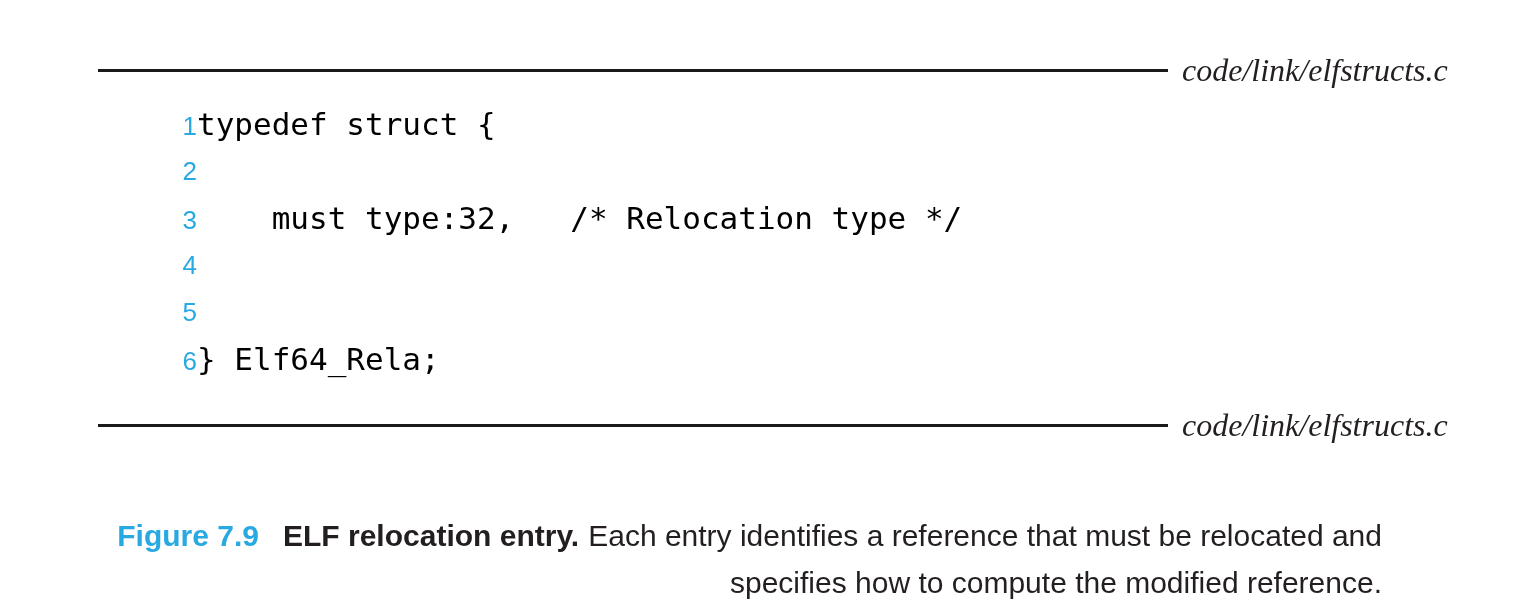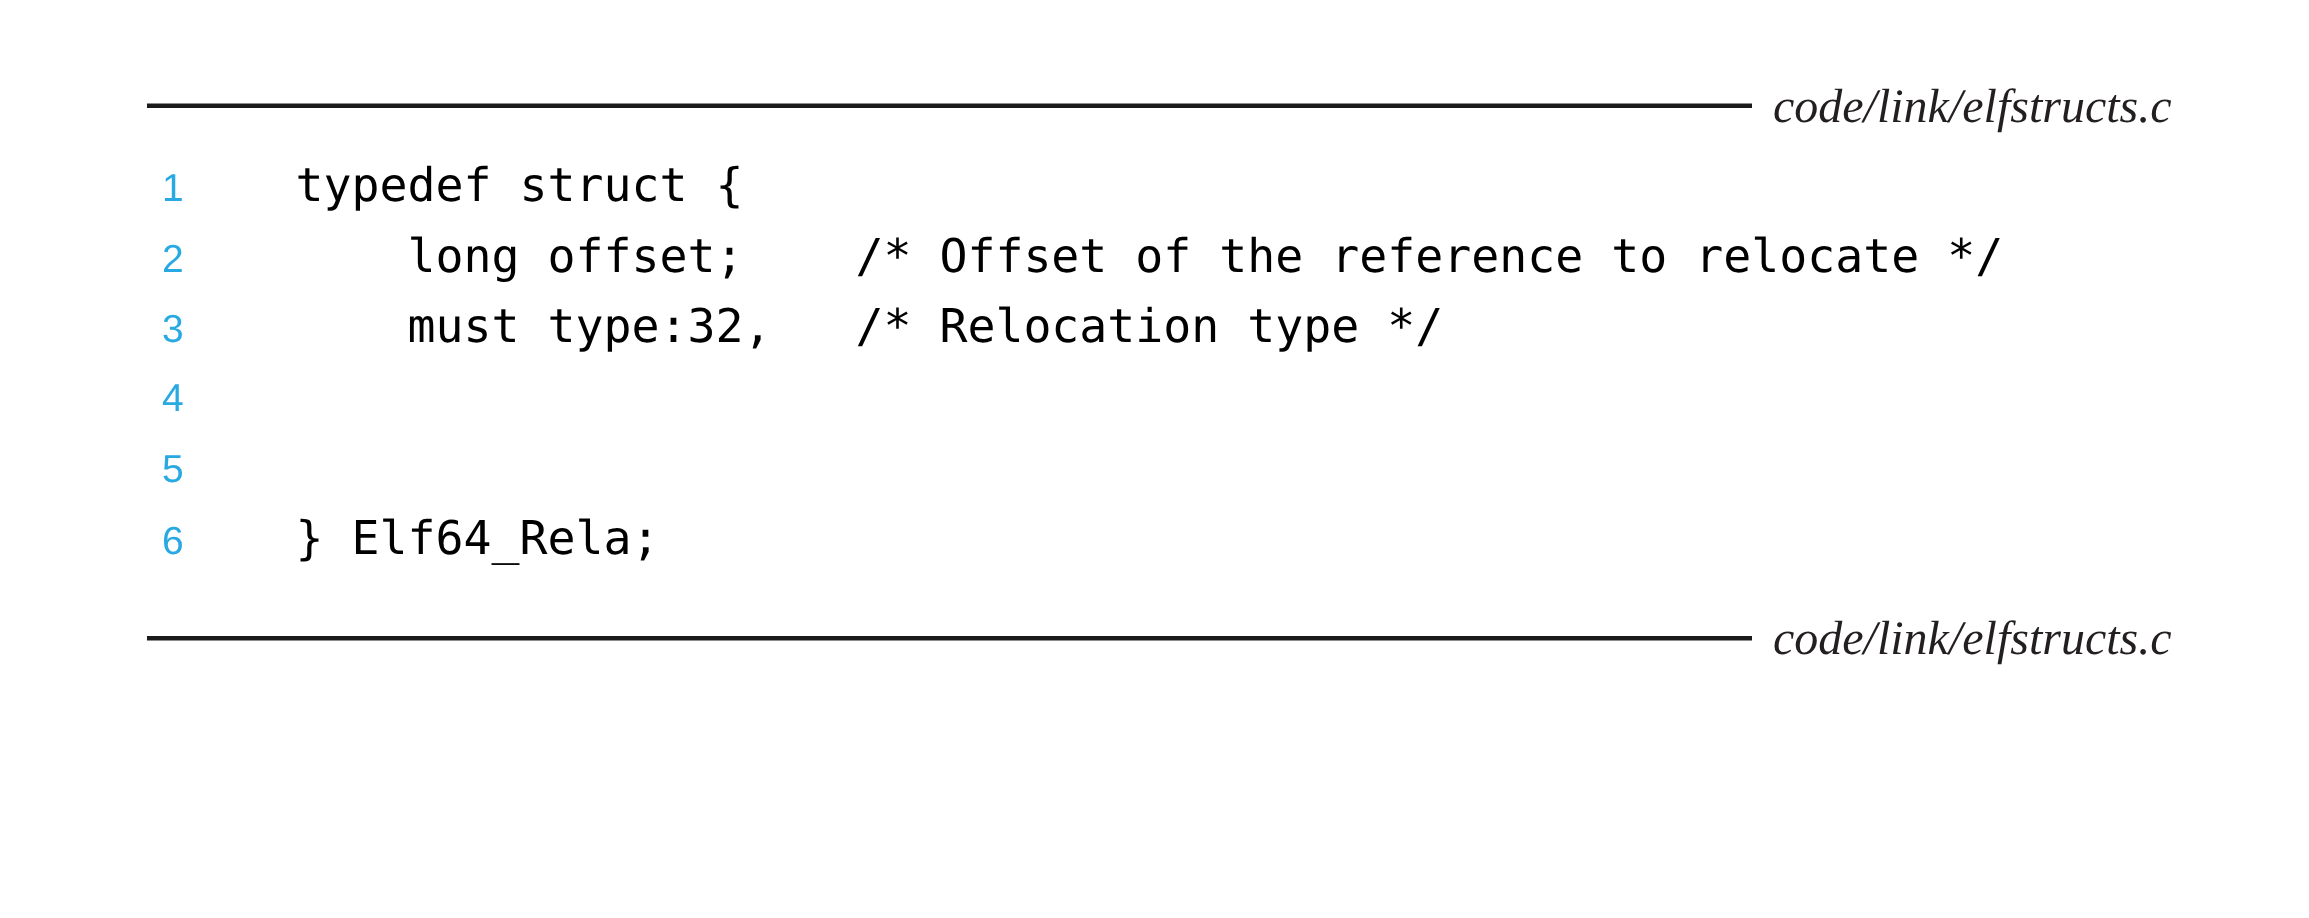--- a/index.html
+++ b/index.html
@@ -8,20 +8,21 @@
     background: #ffffff;
   }
   .page {
     position: relative;
     width: 1539px;
     height: 612px;
     background: #ffffff;
     overflow: hidden;
     font-family: "Liberation Sans", sans-serif;
     color: #231f20;
+    text-align: right;
   }
 
   
   .rule-row {
     position: absolute;
     left: 98px;
     height: 40px;
     display: flex;
     align-items: center;
   }
@@ -100,21 +101,20 @@
     <span class="source-label">code/link/elfstructs.c</span>
   </div>
 
   <div class="code-block">
     <div class="code-line">
       <span class="ln">1</span>
       <span class="code-text">typedef struct {</span>
     </div>
     <div class="code-line">
       <span class="ln">2</span>
-      <span class="code-text">    long offset;    /* Offset of the reference to relocate */</span>
     </div>
     <div class="code-line">
       <span class="ln">3</span>
       <span class="code-text">    must type:32,   /* Relocation type */</span>
     </div>
     <div class="code-line">
       <span class="ln">4</span>
     </div>
     <div class="code-line">
       <span class="ln">5</span>
@@ -123,14 +123,15 @@
       <span class="ln">6</span>
       <span class="code-text">} Elf64_Rela;</span>
     </div>
   </div>
 
   <div class="rule-row bottom">
     <div class="rule-line"></div>
     <span class="source-label">code/link/elfstructs.c</span>
   </div>
 
+  <p class="caption"><span class="figure-label">Figure 7.9</span><span class="figure-title">ELF relocation entry.</span><span class="figure-description">Each entry identifies a reference that must be relocated and specifies how to compute the modified reference.</span></p>
 
 </div>
 
 </body></html>

